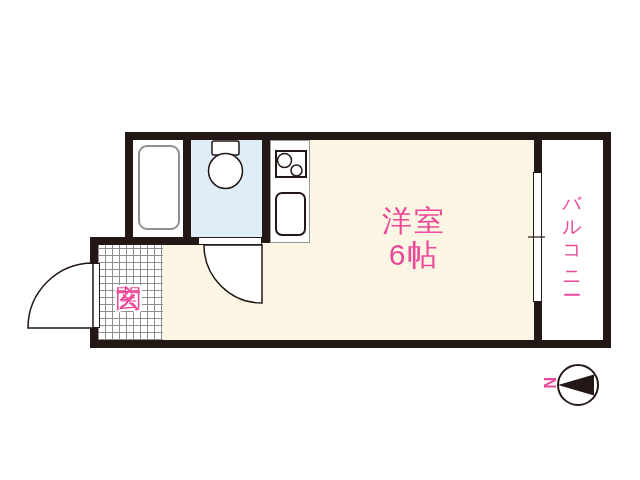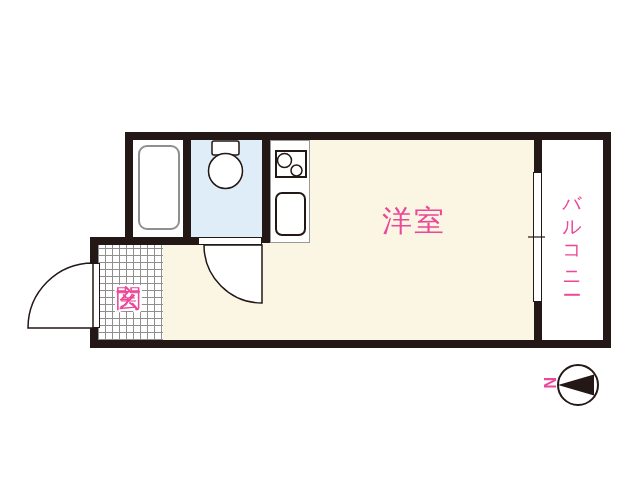--- a/index.html
+++ b/index.html
@@ -86,18 +86,19 @@
     <ellipse cx="225.5" cy="171" rx="17" ry="17.5" fill="#ffffff" stroke="#231815" stroke-width="1.5"></ellipse>
     <circle cx="284.5" cy="160.5" r="7" fill="#ffffff" stroke="#231815" stroke-width="1.5"></circle>
     <circle cx="296.5" cy="170.5" r="5.5" fill="#ffffff" stroke="#231815" stroke-width="1.5"></circle>
     <line x1="528" y1="237" x2="545" y2="237" stroke="#231815" stroke-width="1.2"></line>
     <circle cx="578" cy="385" r="20" fill="#ffffff" stroke="#231815" stroke-width="2"></circle>
     <polygon points="558,385 594,374.5 594,395.5" fill="#231815"></polygon>
   </svg>
 
   <div class="abs room-label" style="left:354px;top:204px;width:120px;">
     <div>洋室</div>
+    <div>6帖</div>
   </div>
   <div class="abs vlabel genkan-label" style="left:113px;top:264px;">玄関</div>
   <div class="abs vlabel balcony-label" style="left:559px;top:182px;">バルコニー</div>
   <div class="abs north-label" style="left:541px;top:376px;width:16px;height:18px;">N</div>
 
 </div>
 
 </body></html>

